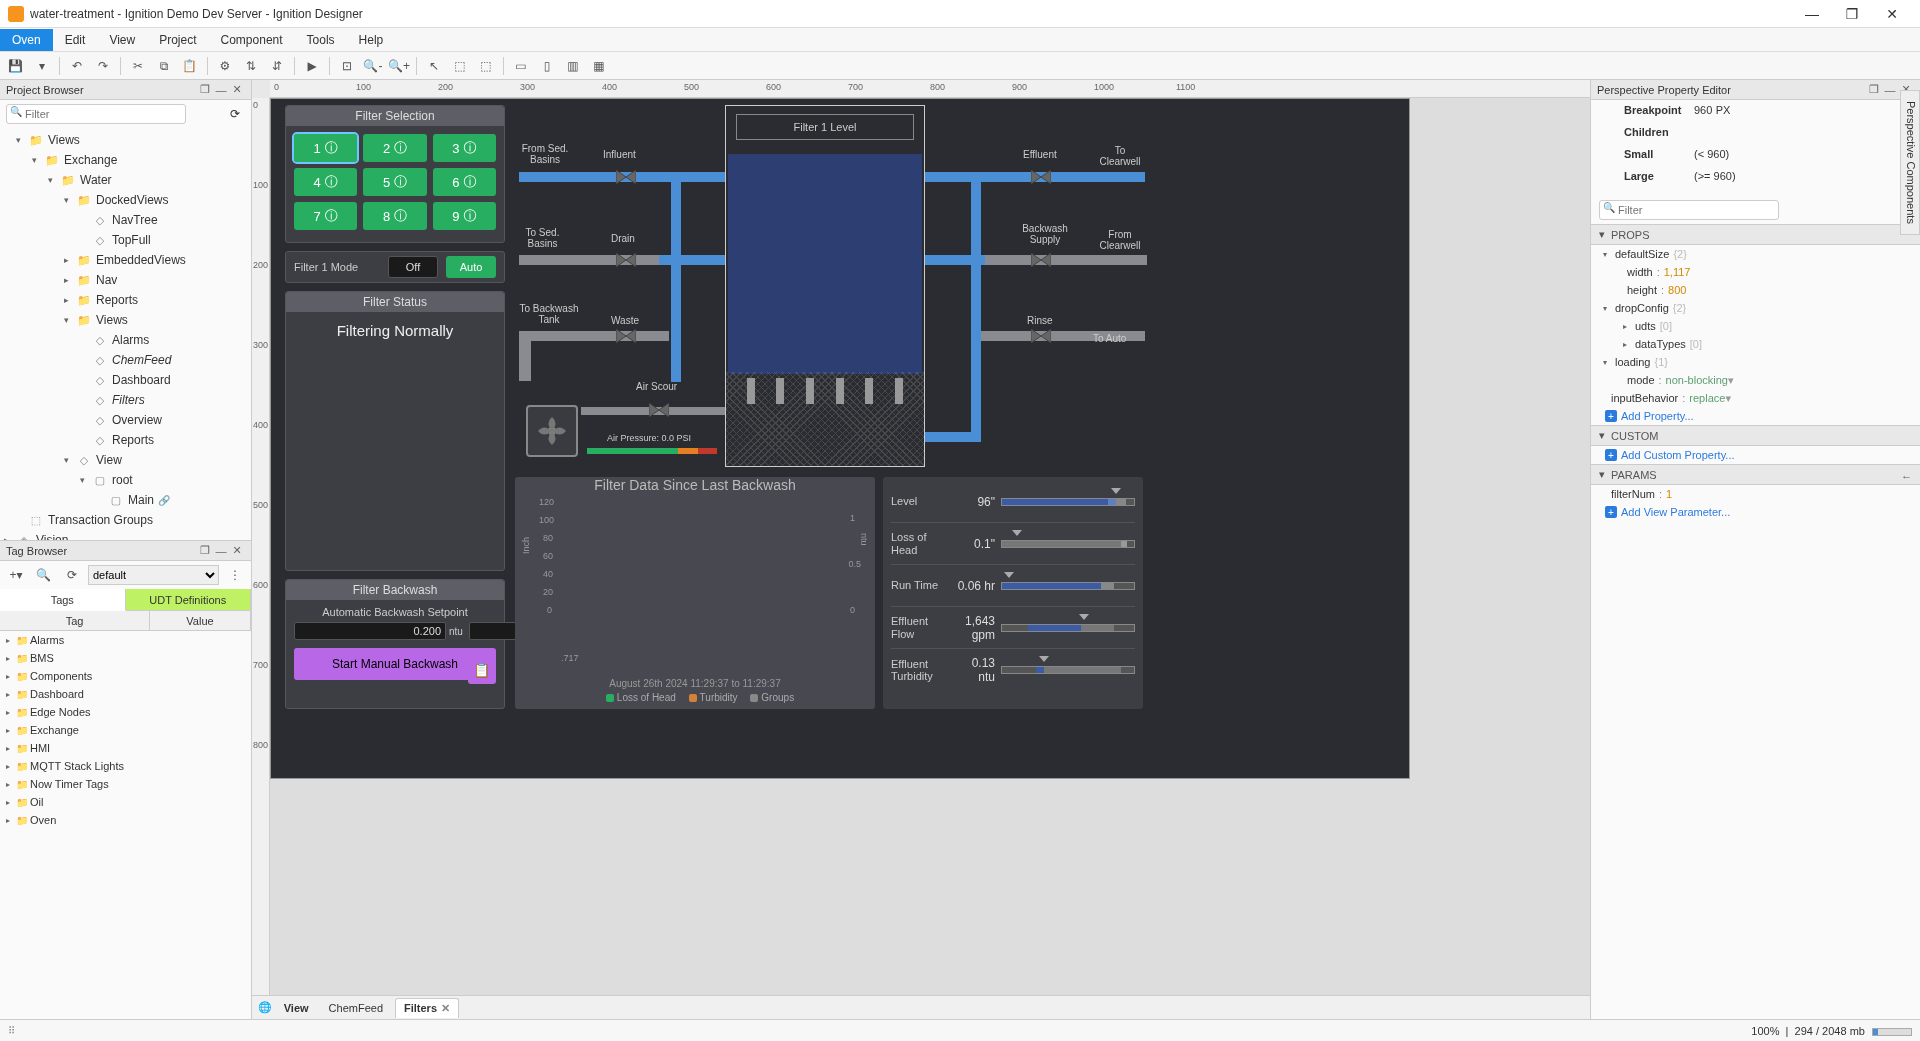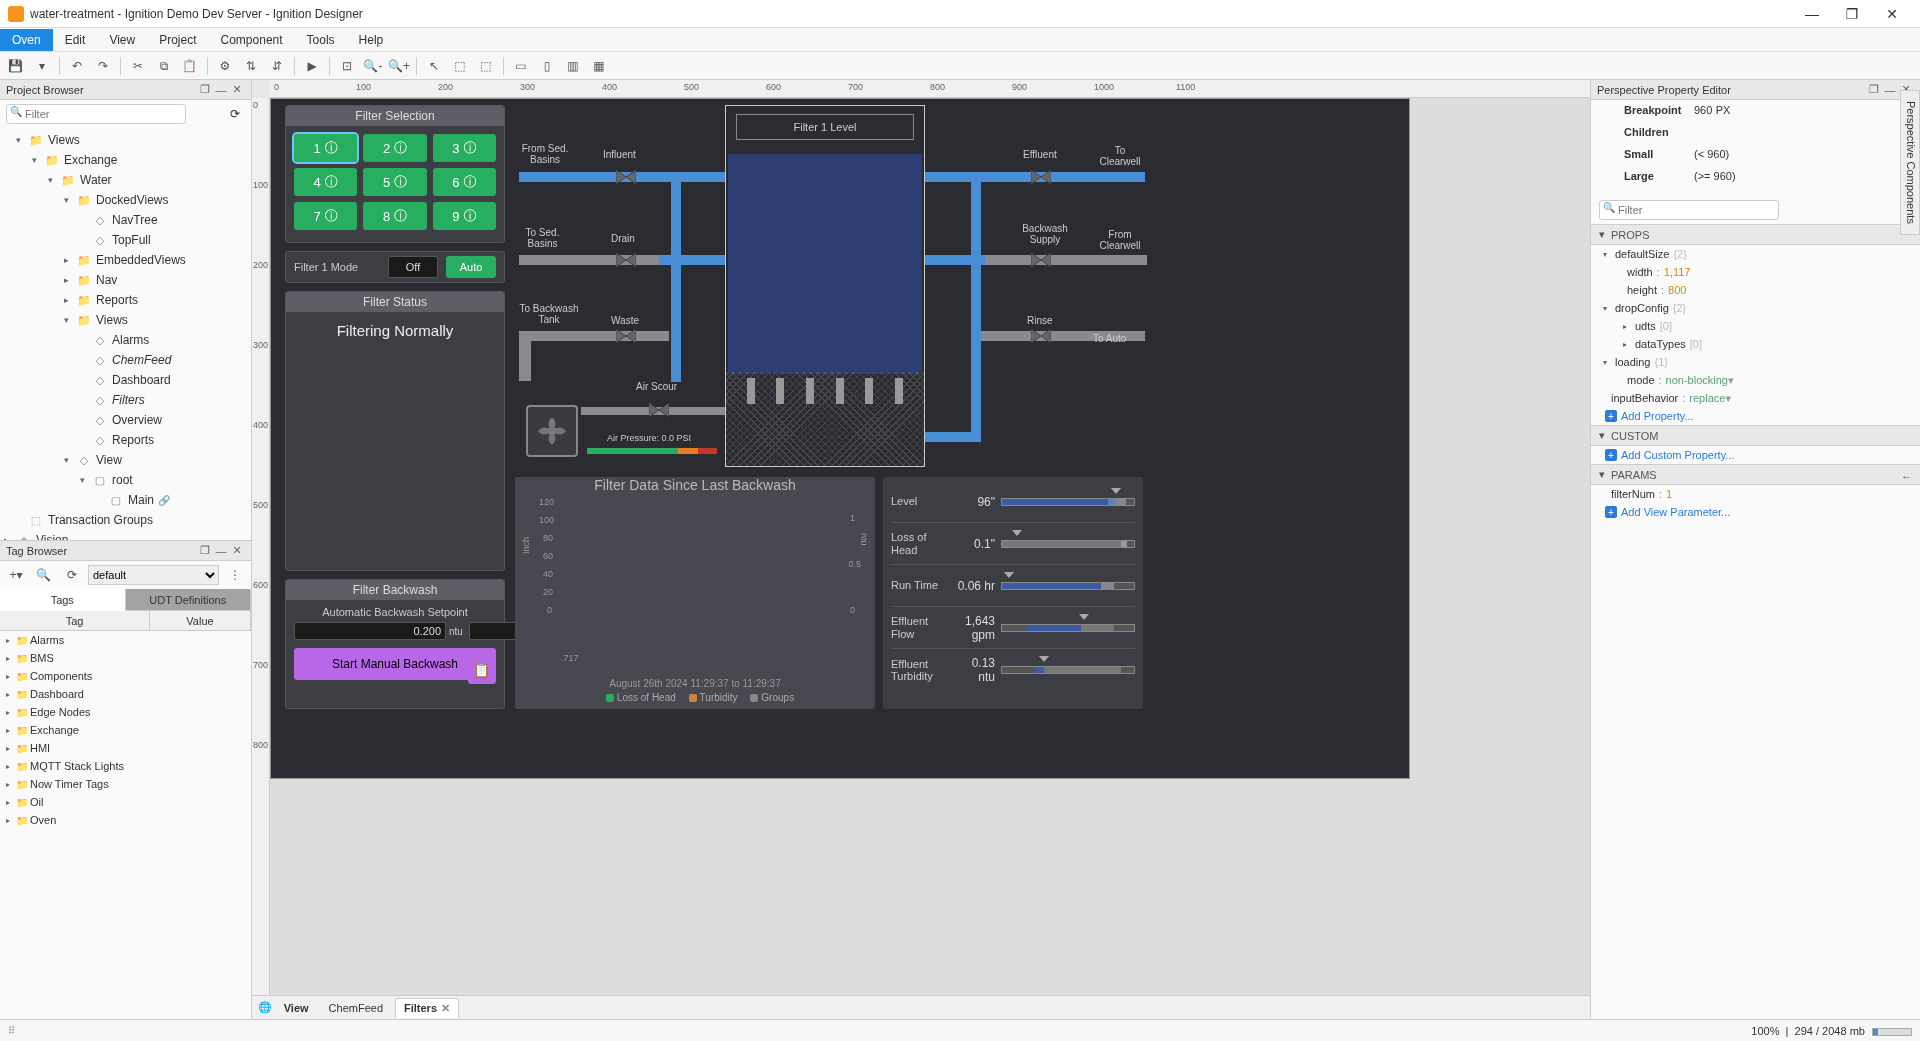--- a/index.html
+++ b/index.html
@@ -42,21 +42,21 @@
 .tree-toggle { width: 12px; font-size: 9px; color: #666; }
 .tree-icon { width: 16px; height: 14px; margin-right: 4px; display: inline-flex; align-items: center; justify-content: center; font-size: 11px; }
 .folder-icon { color: #e8a23d; }
 .view-icon { color: #888; }
 .link-badge { margin-left: 4px; color: #888; font-size: 10px; }
 
 .tag-browser { flex: 1; display: flex; flex-direction: column; border-top: 1px solid #ccc; overflow: hidden; }
 .tag-toolbar { height: 28px; display: flex; align-items: center; padding: 0 4px; gap: 4px; }
 .tag-toolbar select { flex: 1; height: 20px; border: 1px solid #ccc; font-size: 11px; }
 .tabstrip { height: 22px; display: flex; border-bottom: 1px solid #ccc; }
-.tabstrip .tab { flex: 1; display: flex; align-items: center; justify-content: center; font-size: 11px; cursor: pointer; border-right: 1px solid #ccc; background: #a3a3a3; }
+.tabstrip .tab { flex: 1; display: flex; align-items: center; justify-content: center; font-size: 11px; cursor: pointer; border-right: 1px solid #ccc; background: #bef264; }
 .tabstrip .tab.active { background: #fff; border-bottom: 1px solid #fff; margin-bottom: -1px; }
 .tag-table-header { height: 20px; display: flex; background: #f0f0f0; border-bottom: 1px solid #ccc; font-size: 11px; }
 .tag-table-header div { display: flex; align-items: center; justify-content: center; border-right: 1px solid #ccc; }
 .tag-list { flex: 1; overflow-y: auto; }
 .tag-row { display: flex; height: 18px; align-items: center; font-size: 11px; cursor: pointer; }
 .tag-row .exp { width: 16px; text-align: center; font-size: 8px; color: #666; }
 .tag-row .ficon { width: 14px; color: #888; font-size: 10px; }
 
 
 .centercol { flex: 1; display: flex; flex-direction: column; background: #e8e8e8; position: relative; overflow: hidden; }

